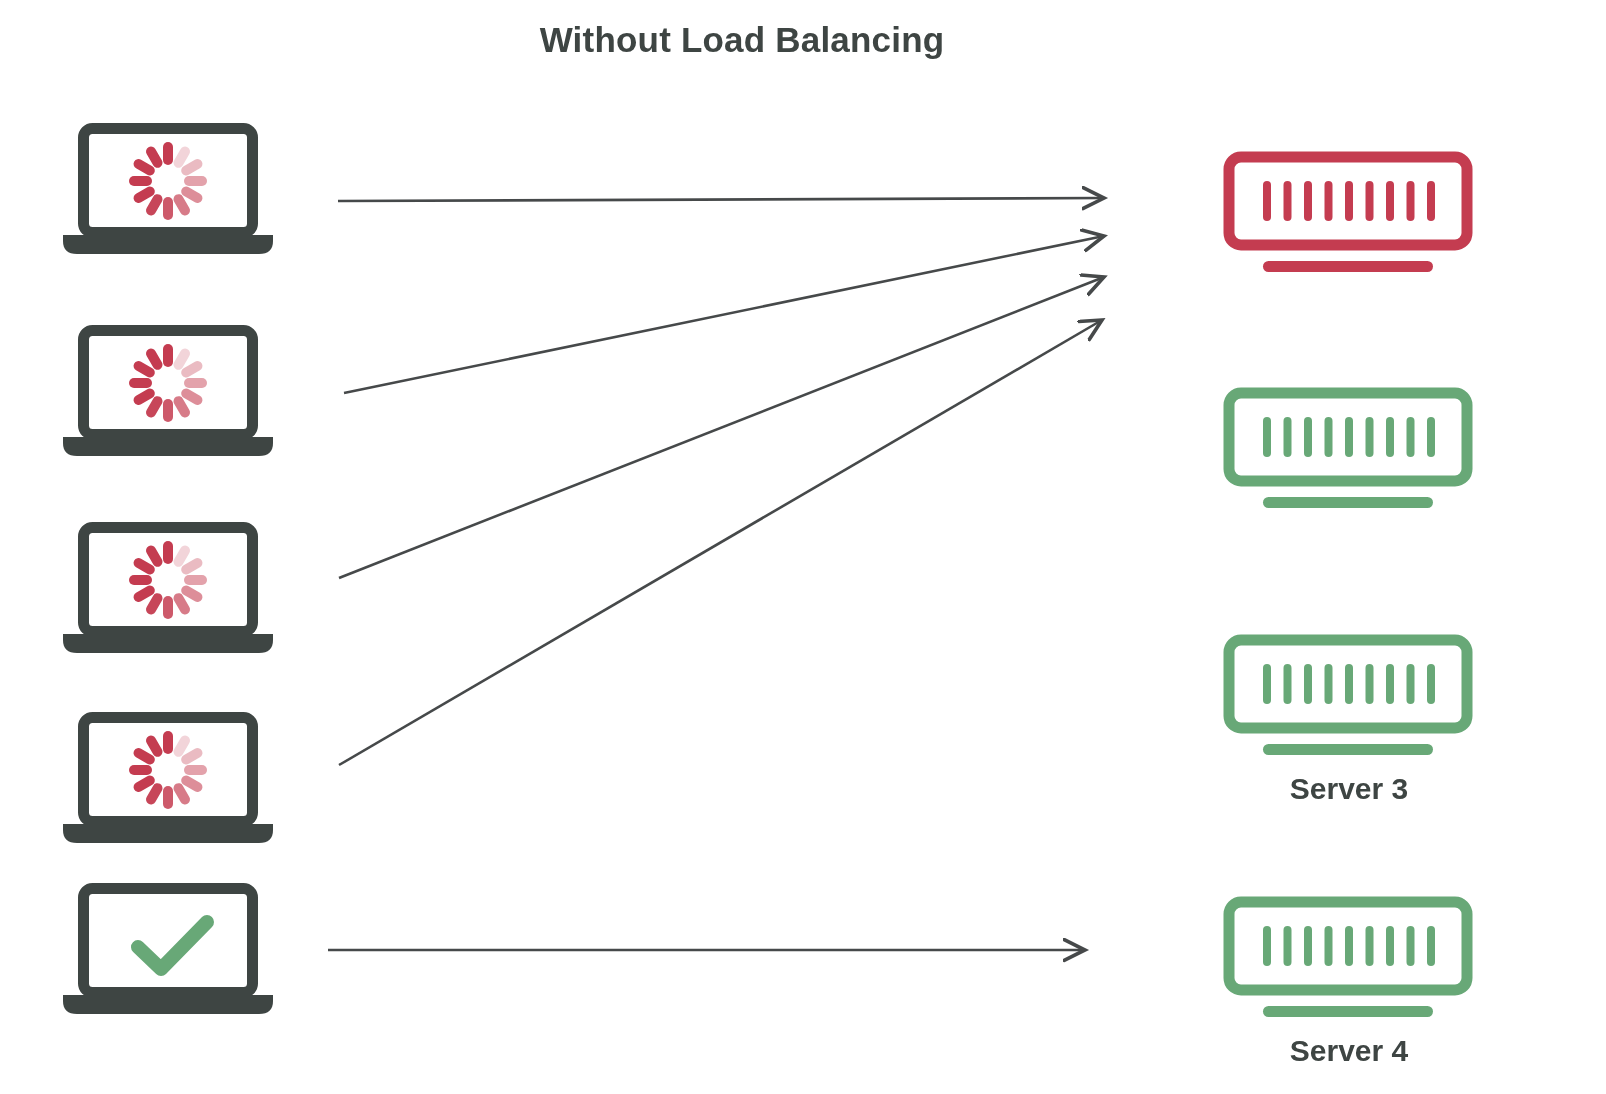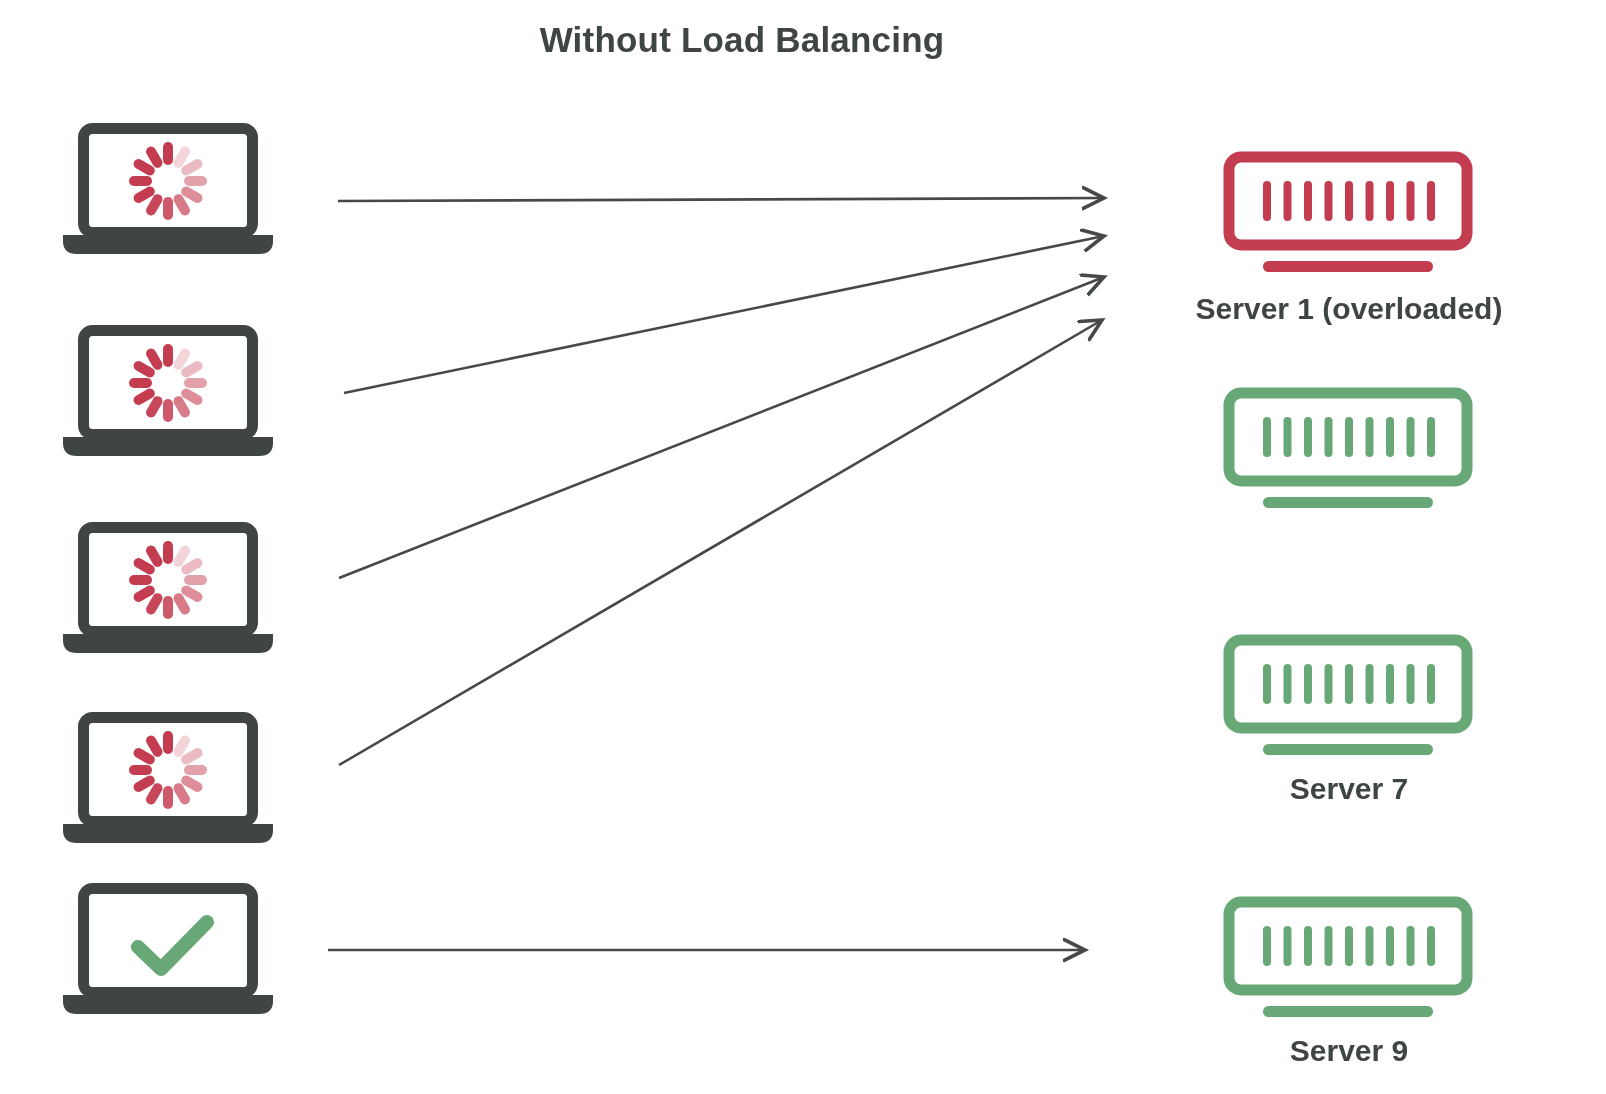--- a/index.html
+++ b/index.html
@@ -128,35 +128,34 @@
     <line x1="339" y1="578" x2="1104" y2="277" marker-end="url(#arrowhead)"></line>
     <line x1="339" y1="765" x2="1102" y2="320" marker-end="url(#arrowhead)"></line>
     <line x1="328" y1="950" x2="1085" y2="950" marker-end="url(#arrowhead)"></line>
   </svg>
 
   <div class="server server-red" style="top:151px">
     <svg width="250" height="122" viewBox="0 0 250 122">
         <use href="#server-shape"></use>
       </svg>
   </div>
-  <div class="server-label" style="top:292px">Server 1 (overloaded)</div>
 
   <div class="server server-green" style="top:387px">
     <svg width="250" height="122" viewBox="0 0 250 122">
         <use href="#server-shape"></use>
       </svg>
   </div>
 
   <div class="server server-green" style="top:634px">
     <svg width="250" height="122" viewBox="0 0 250 122">
         <use href="#server-shape"></use>
       </svg>
   </div>
-  <div class="server-label" style="top:772px">Server 7</div>
+  <div class="server-label" style="top:772px">Server 3</div>
 
   <div class="server server-green" style="top:896px">
     <svg width="250" height="122" viewBox="0 0 250 122">
         <use href="#server-shape"></use>
       </svg>
   </div>
-  <div class="server-label" style="top:1034px">Server 9</div>
+  <div class="server-label" style="top:1034px">Server 4</div>
 
 </div>
 
 </body></html>

